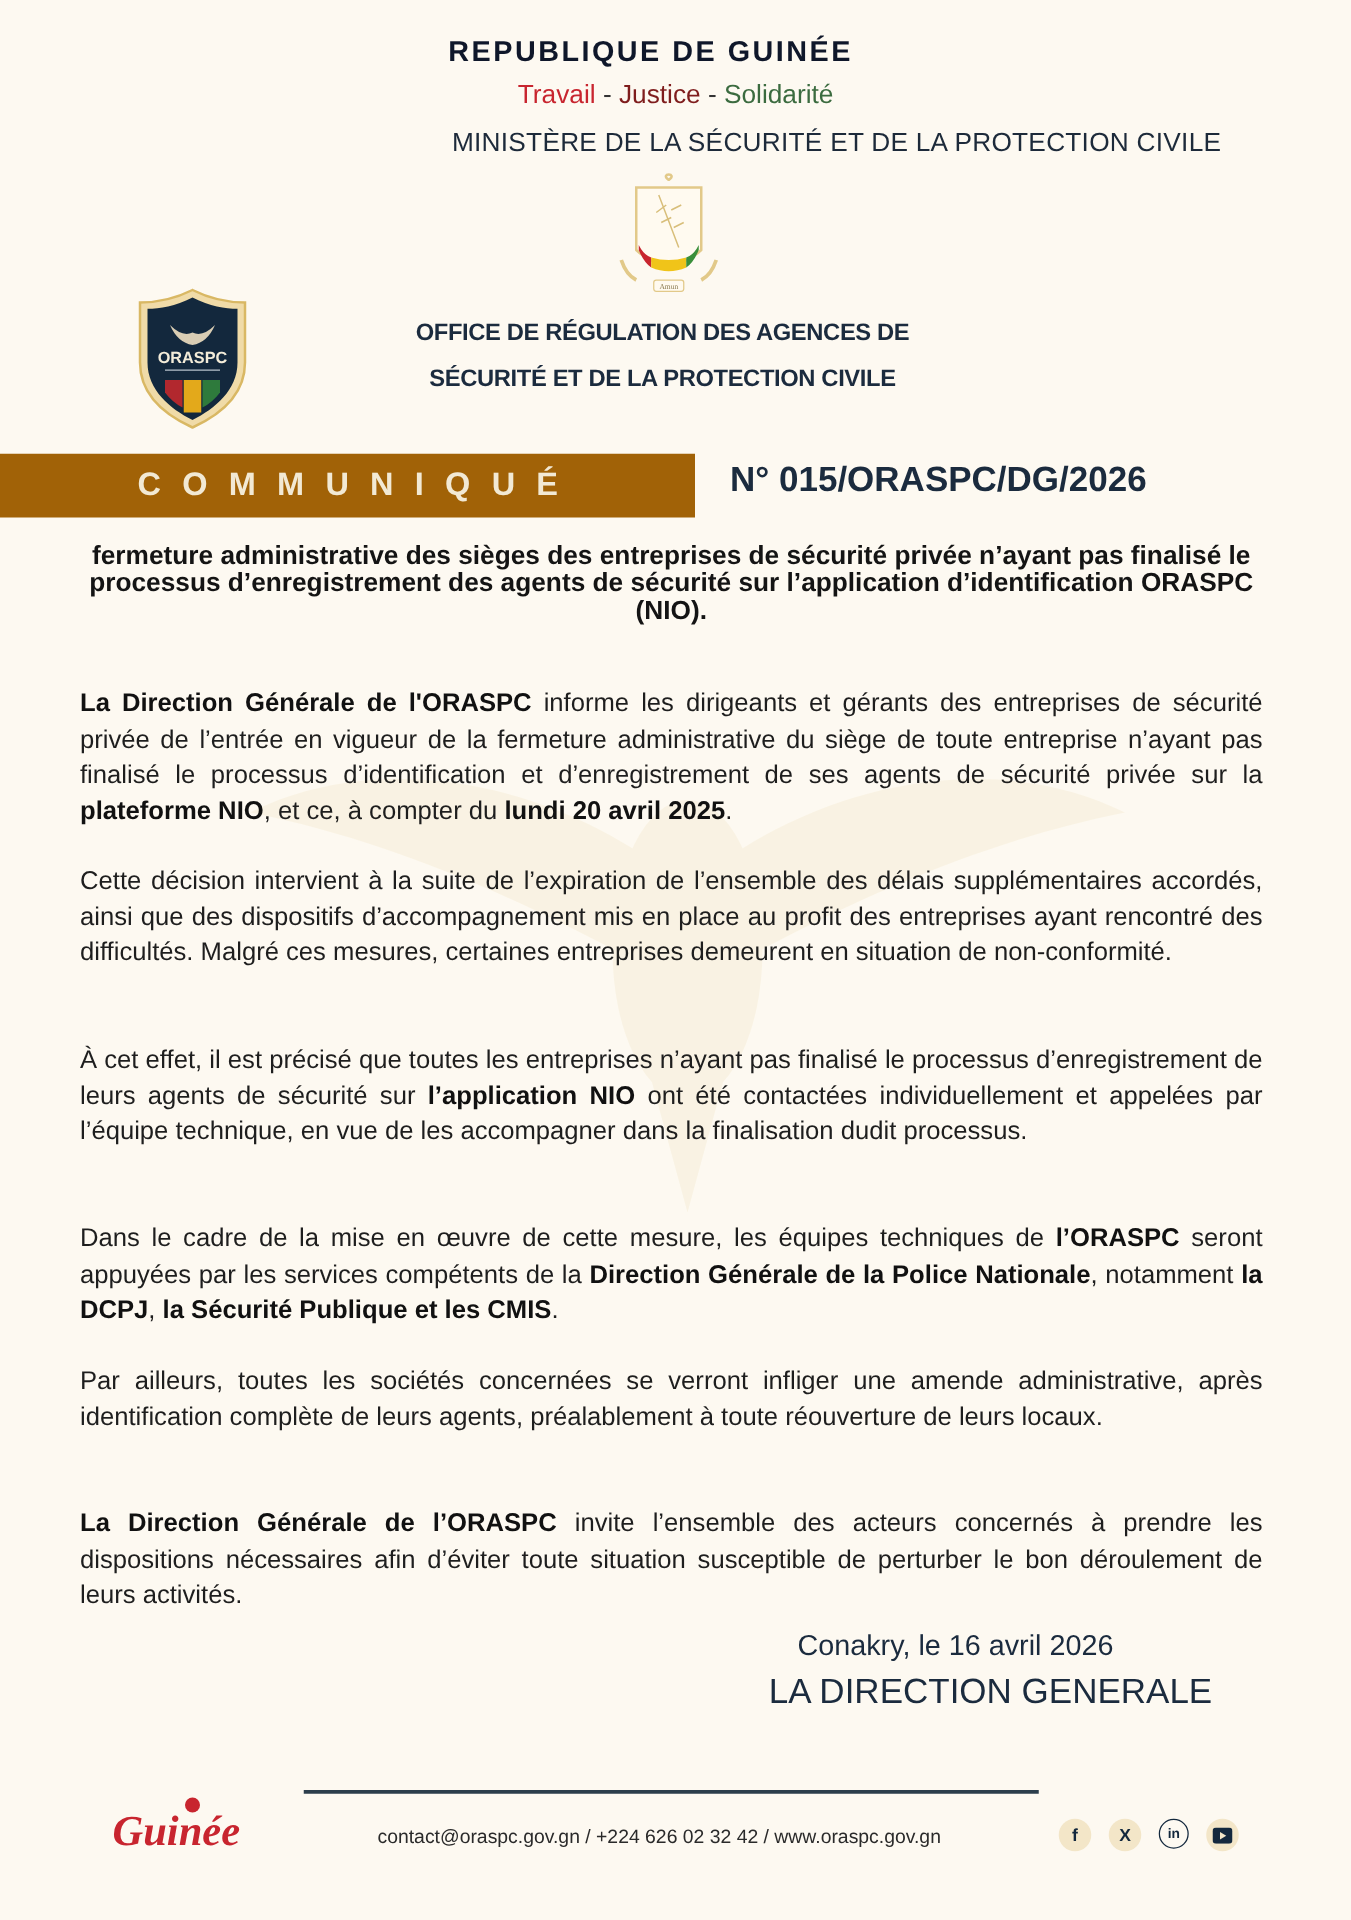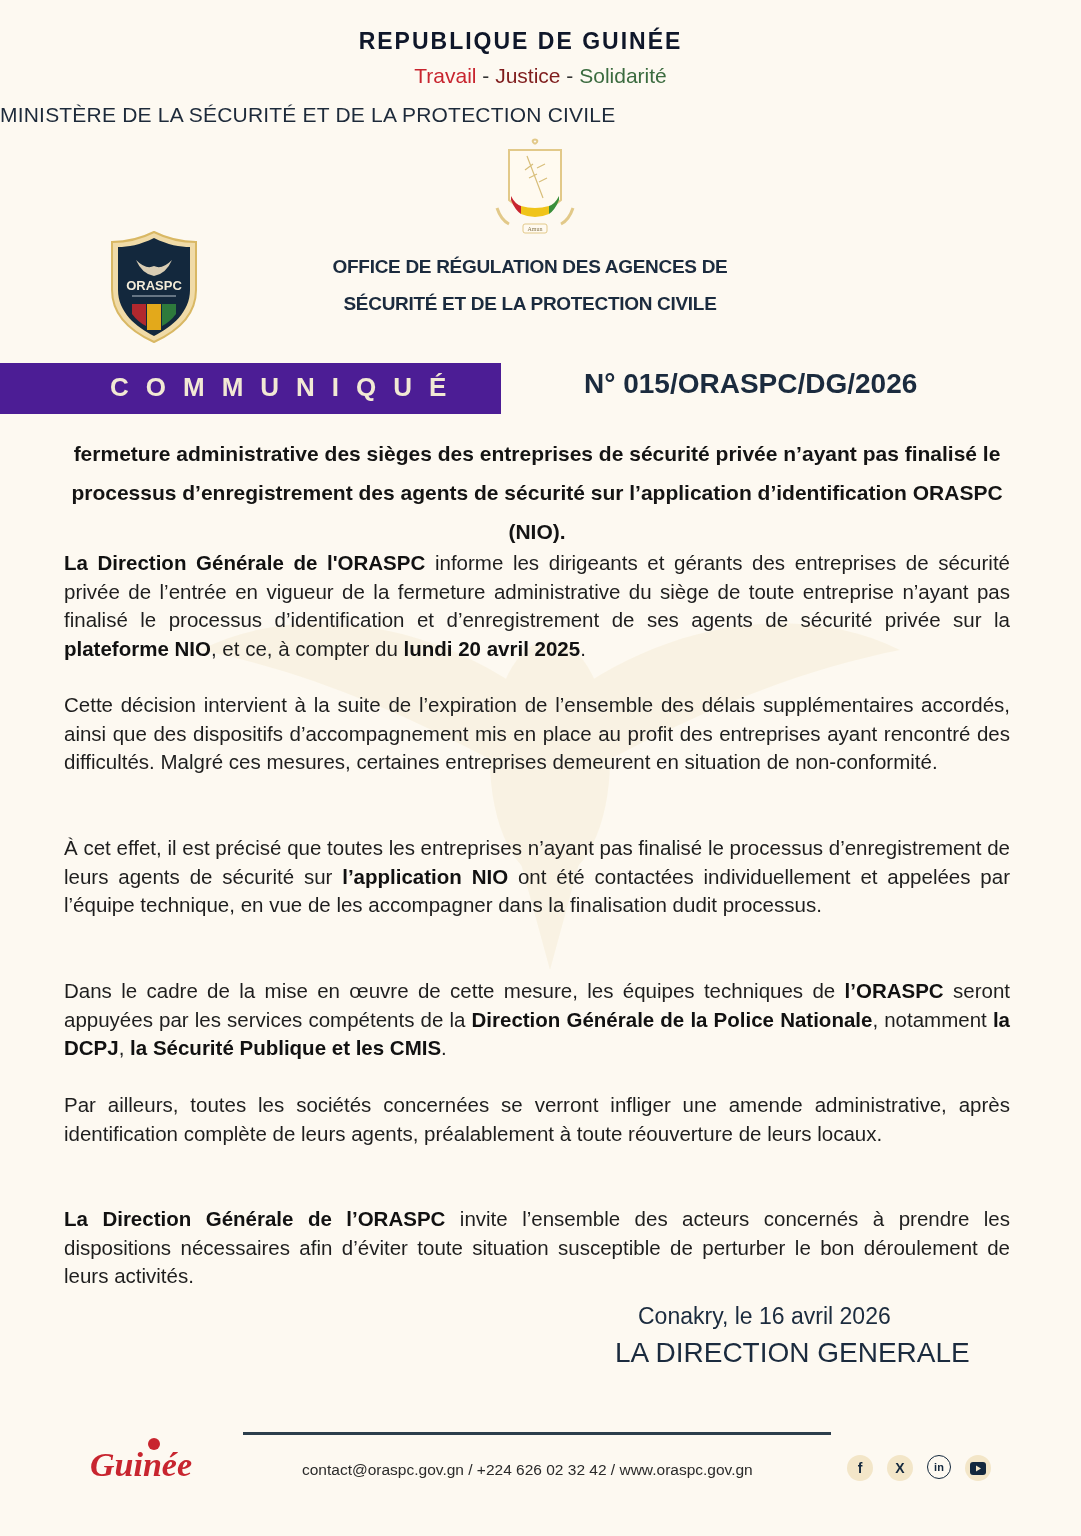--- a/index.html
+++ b/index.html
@@ -14,32 +14,32 @@
     position: absolute; left: 180px; top: 560px; width: 740px; height: 420px;
     opacity: 0.18; pointer-events: none;
   }
   .rep { position: absolute; top: 28px; left: 0; width: 1041px; text-align: center;
     font-weight: 700; font-size: 23px; letter-spacing: 2px; color: #0f172a; }
   .motto { position: absolute; top: 64px; left: 0; width: 1081px; text-align: center; font-size: 21px; }
   .motto .red { color: #c8252f; }
   .motto .yel { color: #7f1d1d; }
   .motto .grn { color: #3b6b3f; }
   .motto .sep { color: #333; }
-  .ministry { position: absolute; top: 103px; left: 0; width: 977px; text-align: left;
+  .ministry { position: absolute; top: 103px; left: 0; width: 977px; text-align: right;
     font-size: 21px; color: #1d2a3a; letter-spacing: 0.2px; }
   .emblem { position: absolute; left: 487px; top: 138px; width: 96px; height: 100px; }
   .shield { position: absolute; left: 108px; top: 230px; width: 92px; height: 114px; }
   .office { position: absolute; left: 210px; top: 248px; width: 640px; text-align: center;
     font-weight: 700; font-size: 19px; line-height: 37px; color: #1b2b3e; letter-spacing: -0.3px; }
-  .banner { position: absolute; left: 0; top: 363px; width: 501px; height: 51px; background: #4c1d95; }
+  .banner { position: absolute; left: 0; top: 363px; width: 556px; height: 51px; background: #a16207; }
   .banner span { position: absolute; left: 110px; top: 9px; color: #f2e9d4; font-weight: 700;
     font-size: 26px; letter-spacing: 17px; }
   .ref { position: absolute; left: 584px; top: 368px; font-size: 28px; font-weight: 700; color: #1b2b3e; }
   .subject { position: absolute; left: 64px; top: 434px; width: 946px; text-align: center;
-    font-weight: 700; font-size: 21px; line-height: 39px; color: #141414; }
+    font-weight: 700; font-size: 21px; line-height: 22px; color: #141414; }
   .para { position: absolute; left: 64px; width: 946px; font-size: 20.5px; line-height: 28.6px;
     text-align: justify; color: #1e1e1e; }
   .para b { font-weight: 700; color: #111; }
   .p1 { top: 549px; } .p2 { top: 691px; } .p3 { top: 834px; } .p4 { top: 977px; }
   .p5 { top: 1091px; } .p6 { top: 1205px; }
   .place { position: absolute; left: 638px; top: 1303px; font-size: 23px; color: #1b2b3e; }
   .signer { position: absolute; left: 615px; top: 1337px; font-size: 28px; font-weight: 400; color: #1b2b3e; }
   .footline { position: absolute; left: 243px; top: 1432px; width: 588px; height: 3px; background: #2c3e4c; }
   .guinee-logo { position: absolute; left: 88px; top: 1436px; width: 114px; height: 50px; }
   .contact { position: absolute; left: 302px; top: 1461px; font-size: 15.5px; color: #2a2a2a; }

